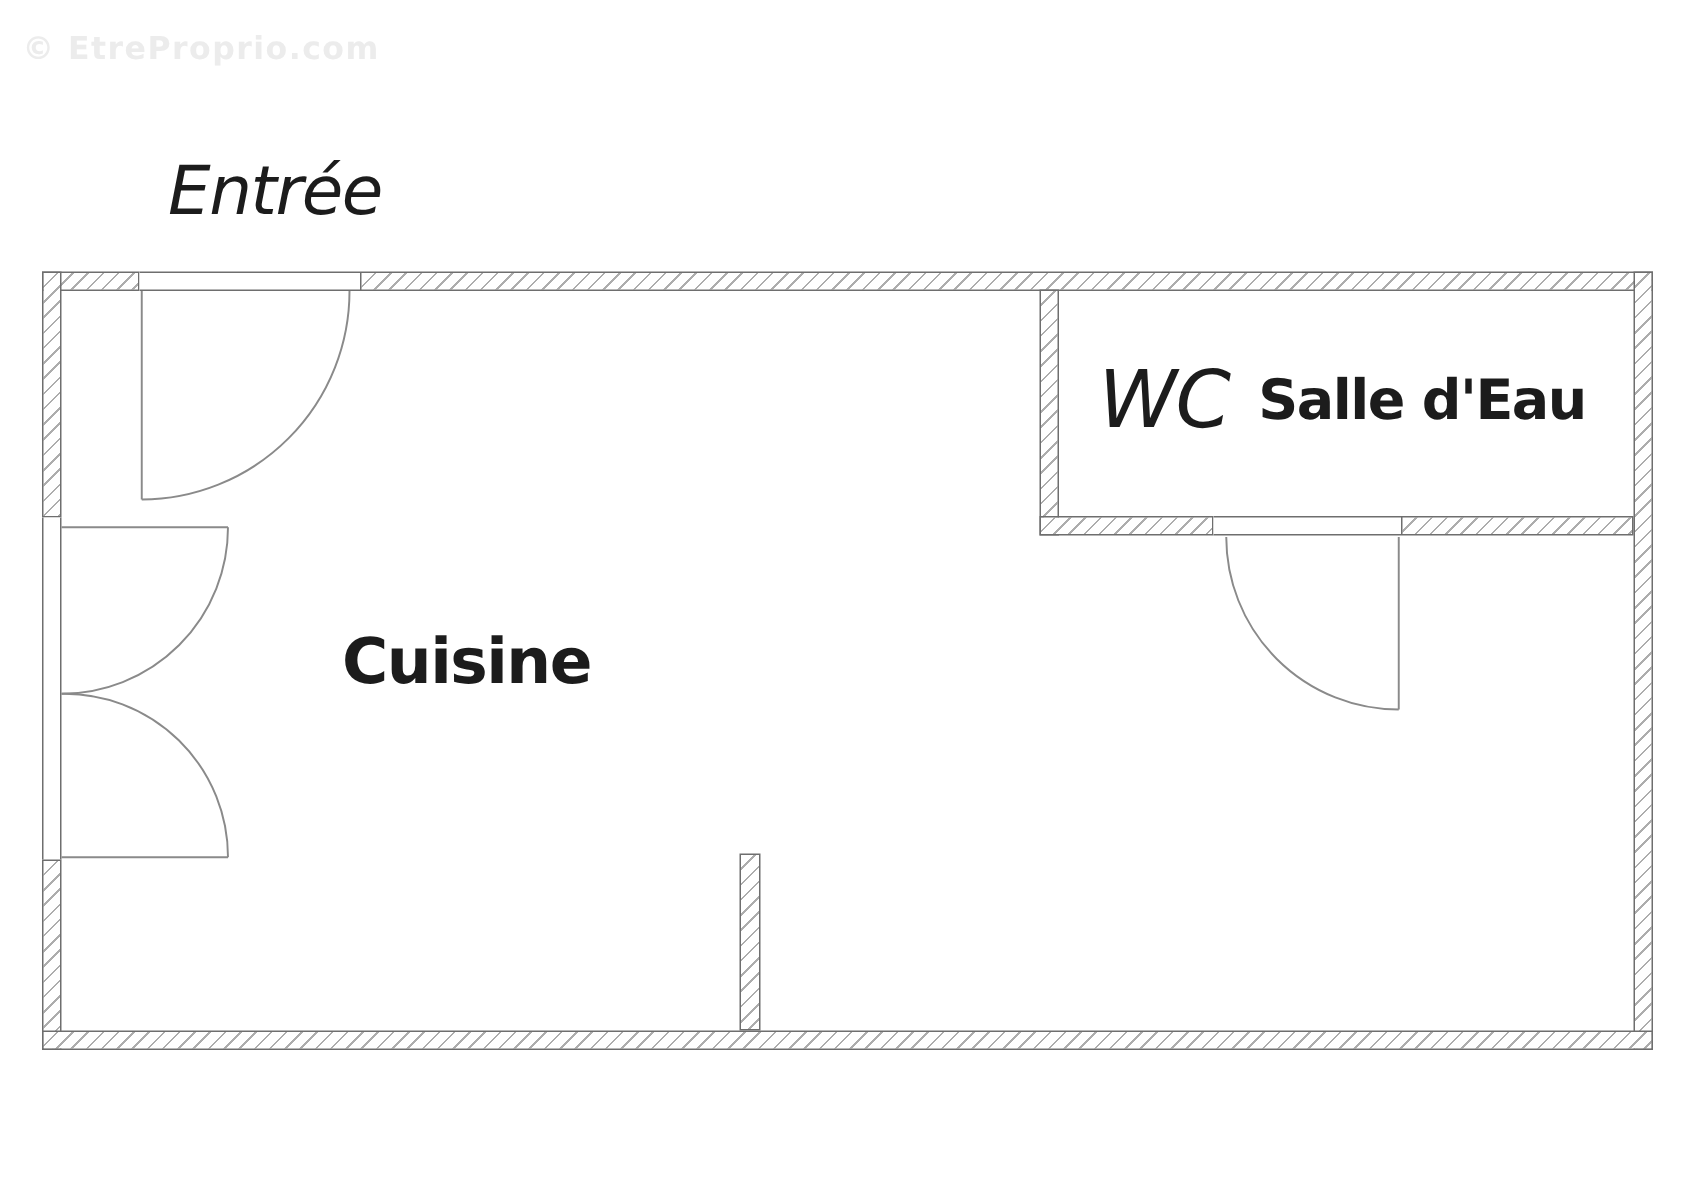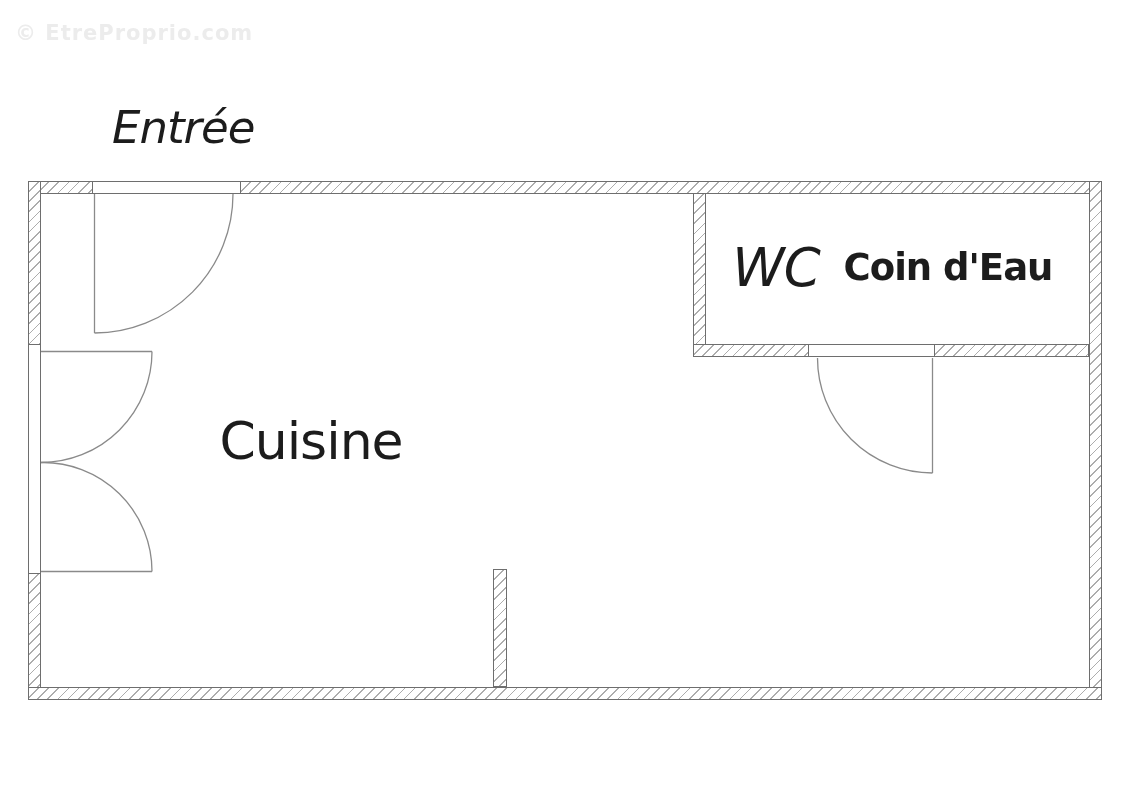--- a/index.html
+++ b/index.html
@@ -25,21 +25,21 @@
   .opening{position:absolute;box-sizing:border-box;background:#ffffff;}
   .opening.horiz{border-top:1px solid var(--wall-line);border-bottom:1px solid var(--wall-line);}
   .opening.vert{border-left:1px solid var(--wall-line);border-right:1px solid var(--wall-line);}
 
   svg.doors{position:absolute;left:0;top:0;width:1131px;height:800px;}
   svg.doors path,svg.doors line{stroke:var(--door-line);stroke-width:1.3;fill:none;}
 
   .label{position:absolute;white-space:nowrap;line-height:1;}
   .label.center{transform:translate(-50%,-50%);}
   .label.vcenter{transform:translate(0,-50%);}
-  .room-big{font-weight:normal;font-size:52px;letter-spacing:-1px;}
+  .room-big{font-weight:bold;font-size:42px;letter-spacing:-1px;}
   .room-coin{font-weight:bold;font-size:54px;letter-spacing:-1px;}
   .room-small-bold{font-weight:bold;font-size:37px;letter-spacing:-1px;}
   .room-italic{font-style:italic;font-size:53px;letter-spacing:-1px;}
   .entree{font-style:italic;font-size:45px;letter-spacing:-1px;}
   .watermark{font-size:21px;font-weight:bold;color:var(--watermark);letter-spacing:1px;}
 </style>
 </head>
 <body>
 
 <div class="canvas">
@@ -76,15 +76,15 @@
 
     <line x1="41" y1="571.5" x2="152" y2="571.5"></line>
     <path d="M 152 571.5 A 109 109 0 0 0 41 462.5"></path>
 
     <line x1="932.5" y1="358" x2="932.5" y2="473"></line>
     <path d="M 932.5 473 A 115 115 0 0 1 817.5 358"></path>
   </svg>
 
   <div class="label center room-big" style="left:311px;top:441px;">Cuisine</div>
   <div class="label center room-italic" style="left:776px;top:267px;">WC</div>
-  <div class="label center room-small-bold" style="left:948px;top:267px;">Coin d'Eau</div>
+  <div class="label center room-small-bold" style="left:948px;top:267px;">Salle d'Eau</div>
 
 </div>
 
 </body></html>

